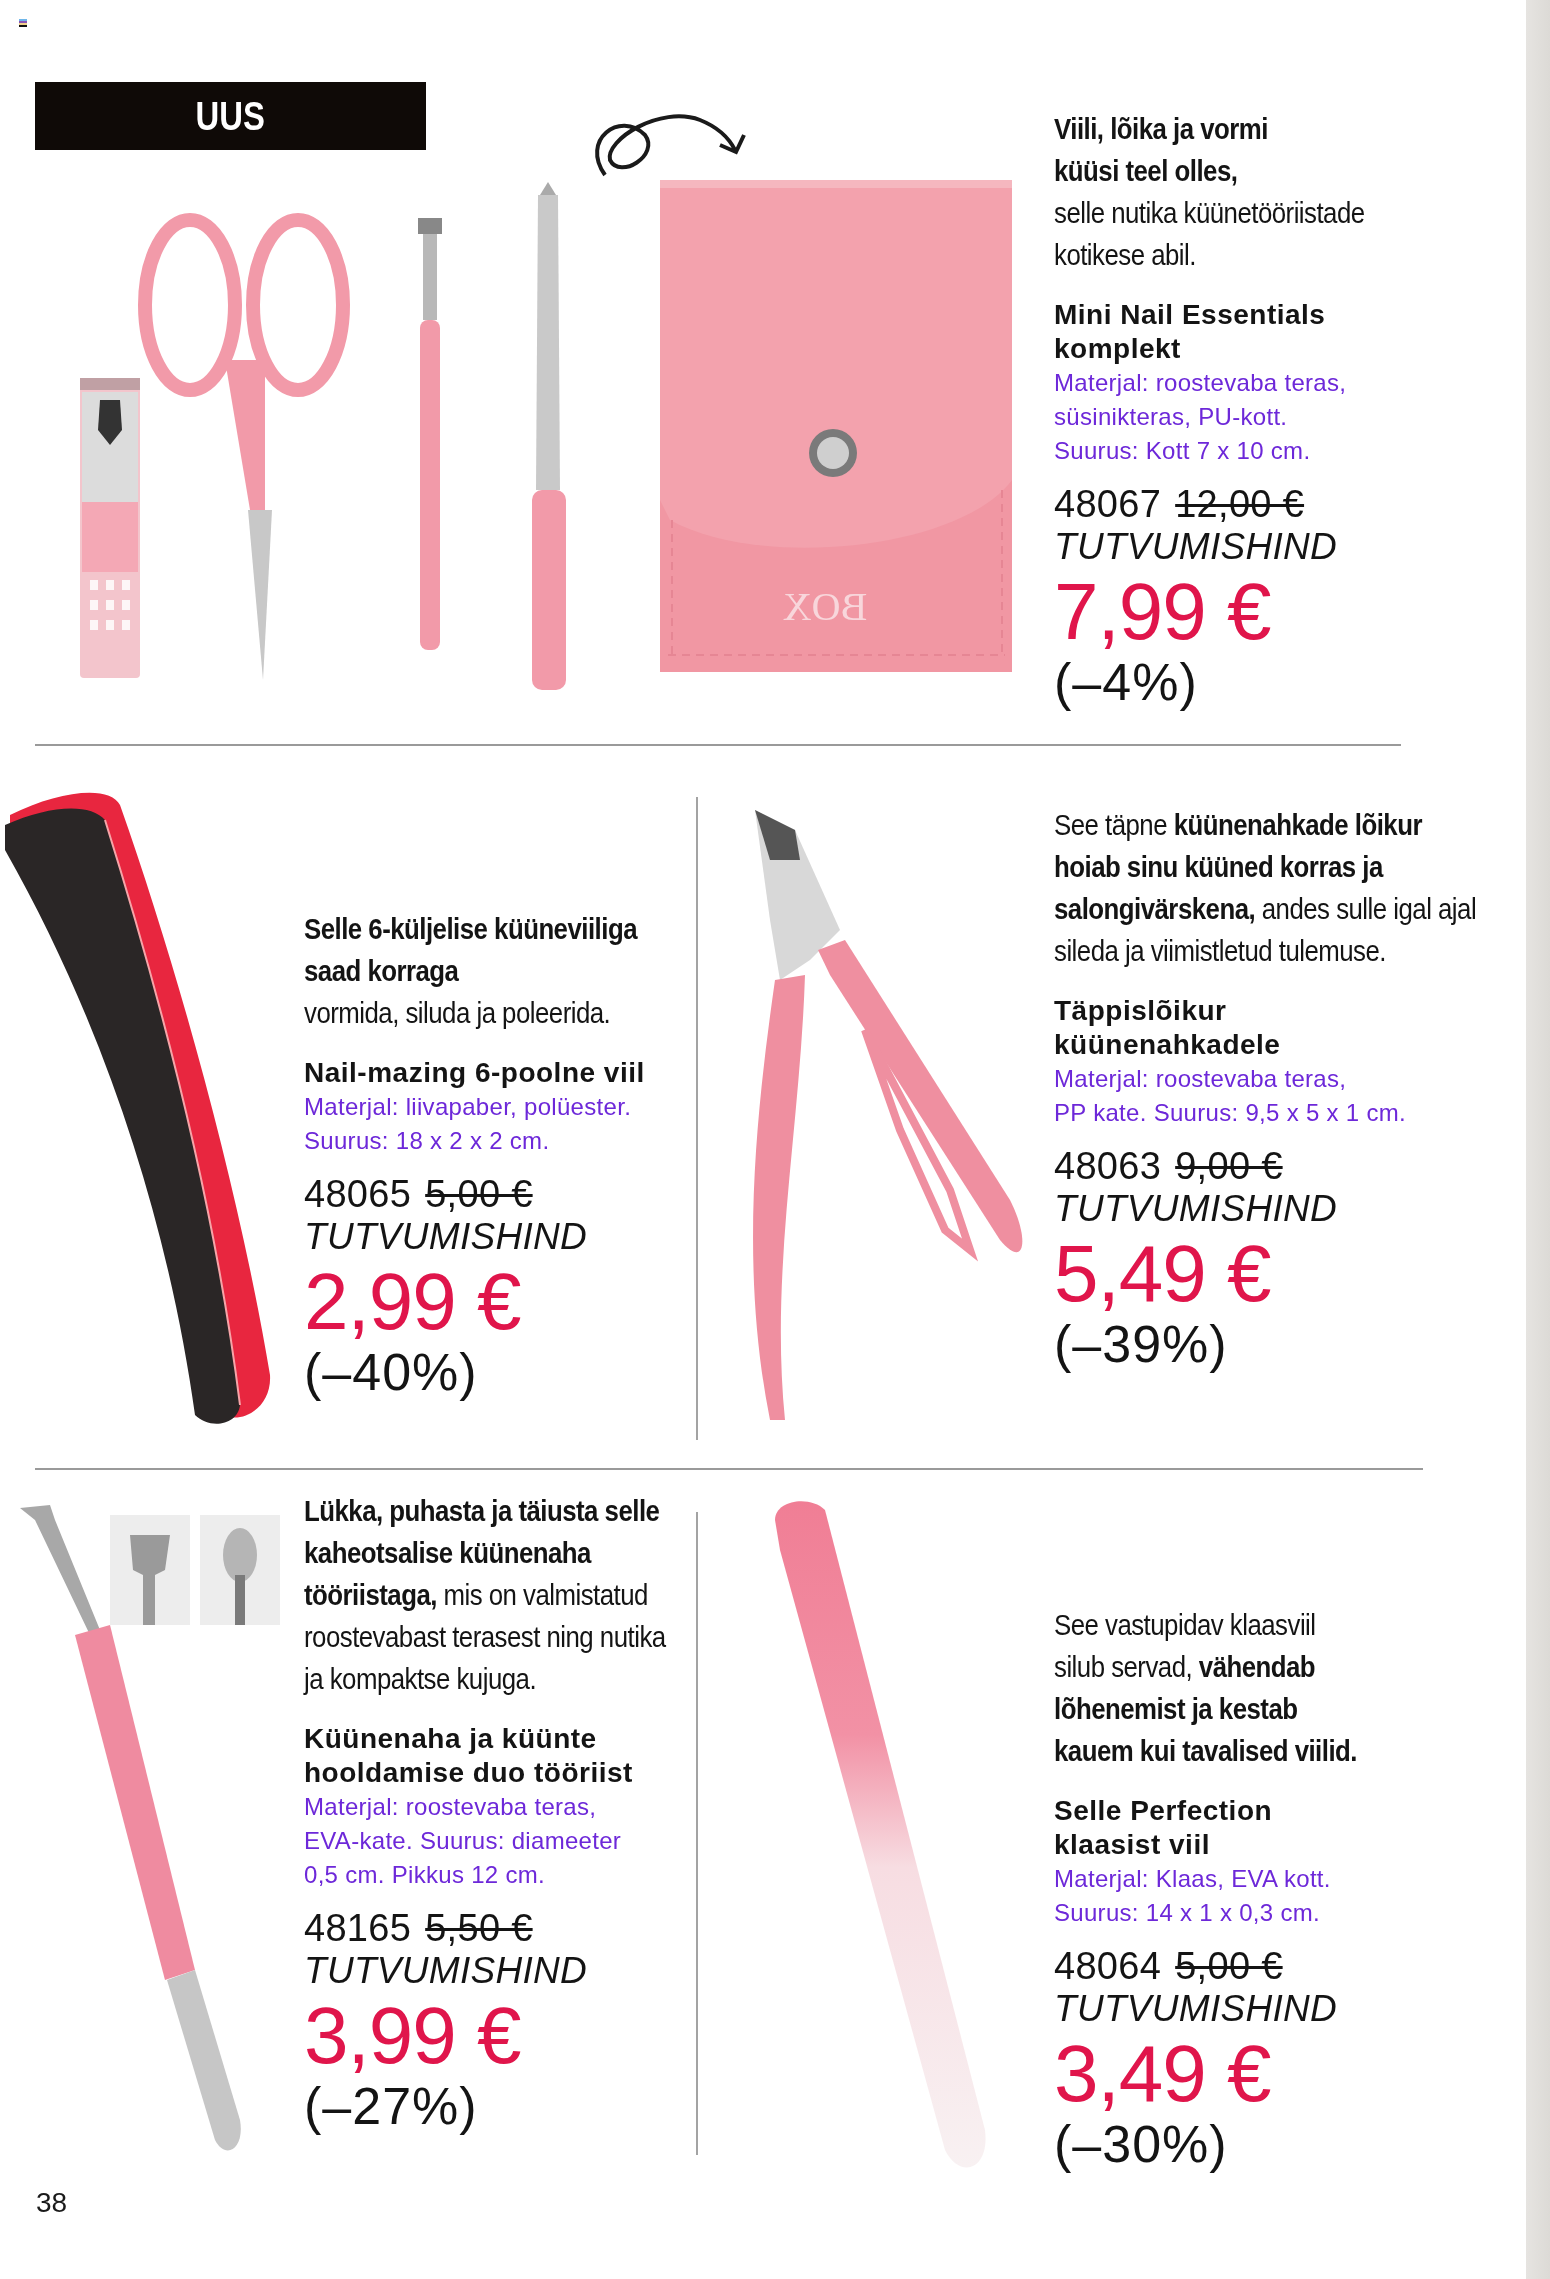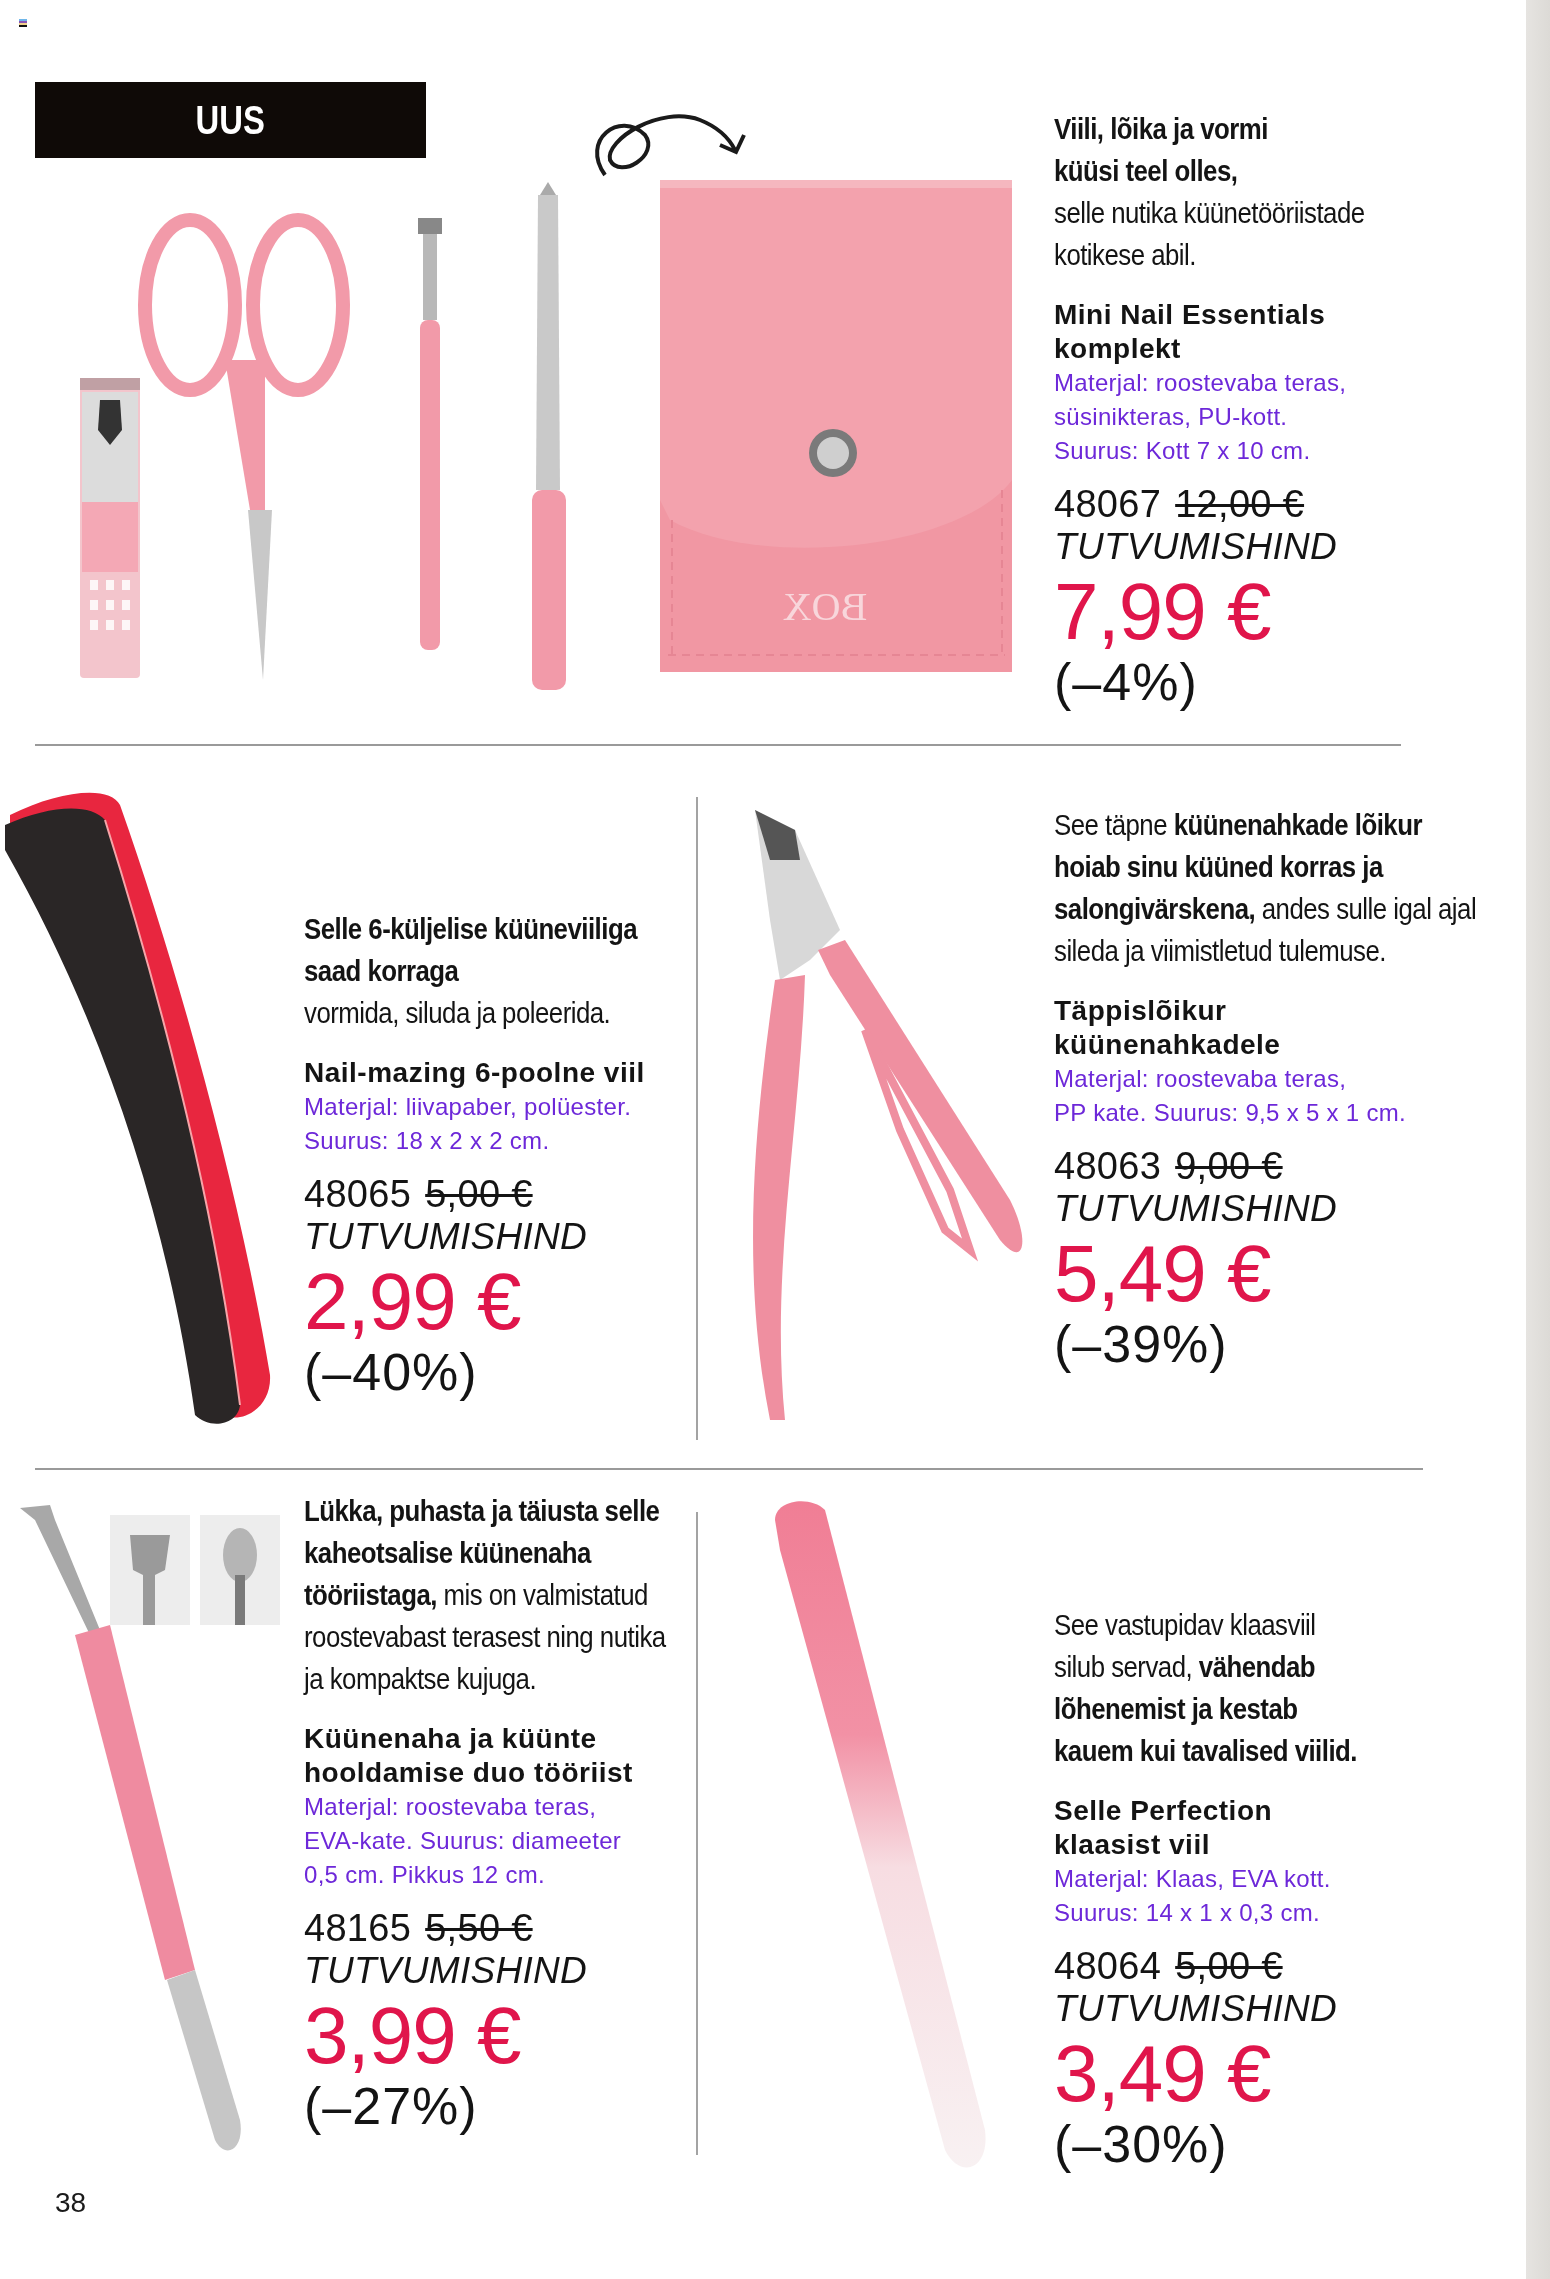--- a/index.html
+++ b/index.html
@@ -1,36 +1,36 @@
 <!DOCTYPE html>
 <html><head>
 <meta charset="utf-8">
 <style>
   html, body { margin:0; padding:0; background:#fff; }
   body { width:1550px; height:2279px; position:relative; overflow:hidden; font-family:"Liberation Sans", sans-serif; color:#141414; }
   .abs { position:absolute; }
   .gray-strip { position:absolute; left:1526px; top:0; width:24px; height:2279px; background:linear-gradient(90deg,#e6e4e1,#dcdad6); }
   .reg-mark { position:absolute; left:19px; top:19px; width:8px; height:9px; }
   .reg-mark span { display:block; height:2px; }
-  .uus-badge { position:absolute; left:35px; top:82px; width:391px; height:76px; background:#0f0a07; color:#fff; display:flex; align-items:center; justify-content:center; font-family:"Liberation Sans Narrow","Liberation Sans", sans-serif; font-weight:700; font-size:40px; letter-spacing:0px; transform-origin:center; }
+  .uus-badge { position:absolute; left:35px; top:82px; width:391px; height:68px; background:#0f0a07; color:#fff; display:flex; align-items:center; justify-content:center; font-family:"Liberation Sans Narrow","Liberation Sans", sans-serif; font-weight:700; font-size:40px; letter-spacing:0px; transform-origin:center; }
   .uus-badge span { display:inline-block; transform:scaleX(0.82); }
   .hline { position:absolute; height:2px; background:#9a9a9a; }
   .vline { position:absolute; width:2px; background:#a3a3a3; }
   .text-block { position:absolute; width:380px; }
   .intro { font-size:30px; line-height:42px; letter-spacing:-0.6px; }
   .intro b { font-weight:700; }
   .intro-inner { transform:scaleX(0.86); transform-origin:left top; width:440px; }
   .prod-name { font-size:28px; line-height:34px; font-weight:700; margin-top:30px; letter-spacing:0.5px; }
   .prod-detail { font-size:24px; line-height:34px; color:#6d28d9; letter-spacing:0.3px; }
   .code-row { font-size:38px; line-height:44px; margin-top:22px; letter-spacing:0.3px; }
   .code-row .old { text-decoration:line-through; text-decoration-thickness:3px; margin-left:14px; }
   .intro-label { font-size:37px; line-height:42px; font-style:italic; letter-spacing:0.3px; }
   .new-price { font-size:80px; line-height:80px; color:#e0154b; font-weight:400; letter-spacing:-1px; margin-top:4px; }
   .discount { font-size:52px; line-height:60px; letter-spacing:1px; }
-  .page-num { position:absolute; left:36px; top:2187px; font-size:28px; color:#1a1a1a;margin-left:19px; }
+  .page-num { position:absolute; left:36px; top:2187px; font-size:28px; color:#1a1a1a; }
   svg { display:block; }
 </style>
 </head>
 <body>
 
 <div class="gray-strip"></div>
 <div class="reg-mark">
   <span style="background:#6fb7ea"></span>
     <span style="background:#8a55b6"></span>
     <span style="background:#f1d28c"></span>

